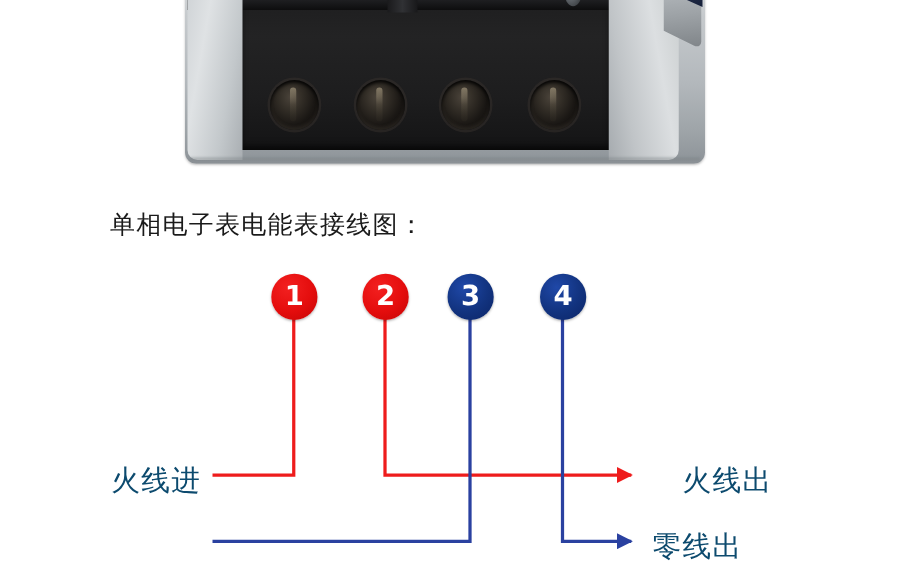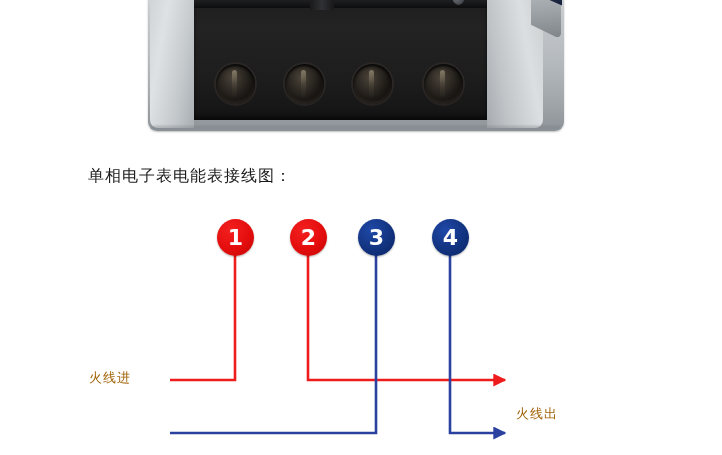--- a/index.html
+++ b/index.html
@@ -149,21 +149,21 @@
   #hole1 { left: 216px; }
   #hole2 { left: 285px; }
   #hole3 { left: 353px; }
   #hole4 { left: 424px; }
 
   
   #title {
     position: absolute;
     left: 88px;
     top: 166px;
-    font-size: 16px;
+    font-size: 20px;
     color: #1a1a1a;
     letter-spacing: 1px;
     white-space: nowrap;
   }
 
   
   #diagram {
     position: absolute;
     left: 0;
     top: 205px;
@@ -180,22 +180,22 @@
     font-weight: bold;
     line-height: 37px;
     text-align: center;
     box-shadow: 0 1px 2px rgba(0,0,0,0.30);
   }
   .badge.red  { background: radial-gradient(circle at 36% 30%, #f32020 0%, #e40d0d 55%, #c40505 100%); }
   .badge.blue { background: radial-gradient(circle at 36% 30%, #1f48a8 0%, #12337f 55%, #0b2466 100%); }
 
   .wlabel {
     position: absolute;
-    font-size: 13px;
-    color: #a16207;
+    font-size: 23px;
+    color: #0c4a6e;
     white-space: nowrap;
     letter-spacing: 1px;
   }
   #svg-wires {
     position: absolute;
     left: 0; top: 0;
     width: 722px;
     height: 250px;
   }
 </style>
@@ -241,15 +241,16 @@
 
     <path d="M 450 48 L 450 228 L 505 228" fill="none" stroke="#2a41a0" stroke-width="2.6" marker-end="url(#arrow-blue)"></path>
   </svg>
 
   <div class="badge red" style="left:217px; top:14px;">1</div>
   <div class="badge red" style="left:290px; top:14px;">2</div>
   <div class="badge blue" style="left:358px; top:14px;">3</div>
   <div class="badge blue" style="left:432px; top:14px;">4</div>
 
   <div class="wlabel" style="left:89px;  top:164px;">火线进</div>
-  <div class="wlabel" style="left:516px; top:164px;margin-top:36px;">火线出</div>
+  <div class="wlabel" style="left:546px; top:164px;">火线出</div>
+  <div class="wlabel" style="left:522px; top:217px;">零线出</div>
 
 </div>
 
 </body></html>

